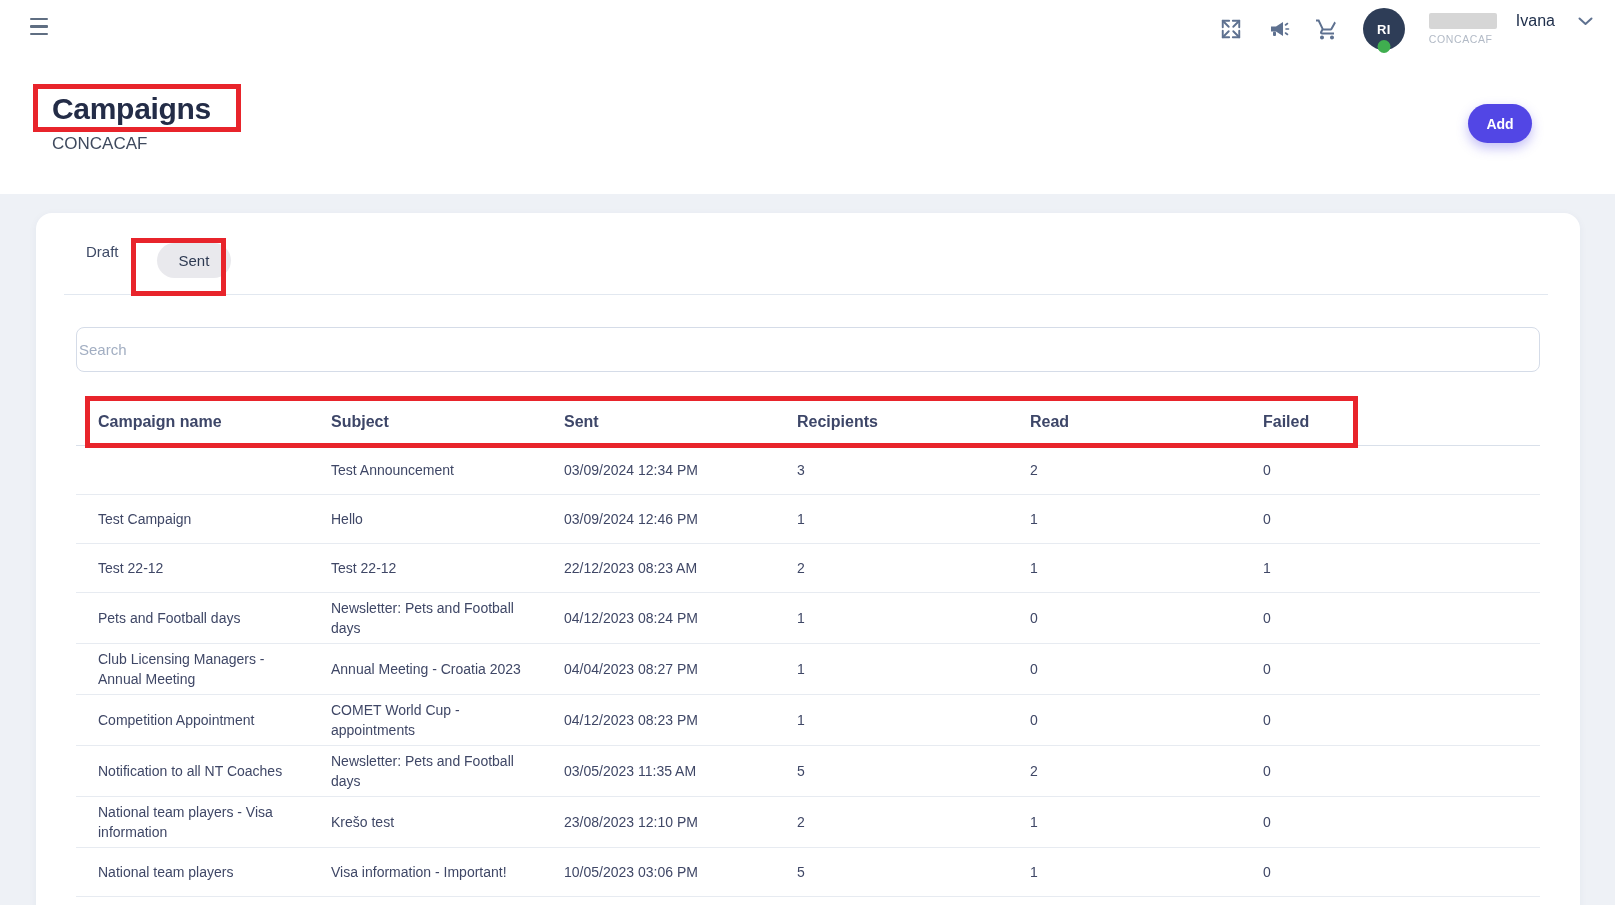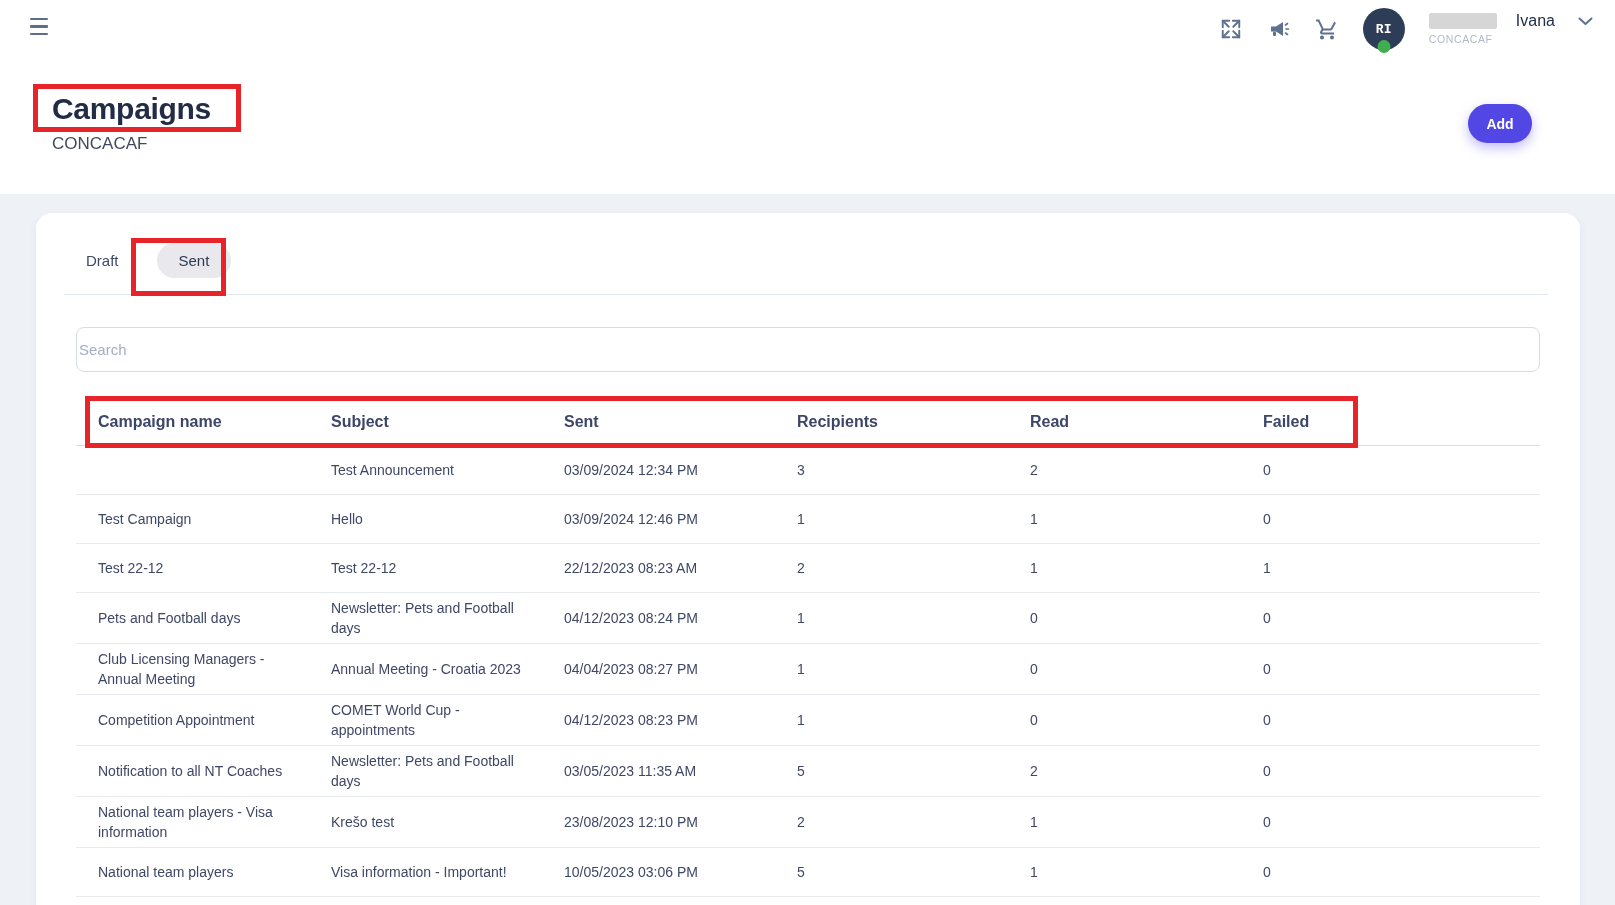--- a/index.html
+++ b/index.html
@@ -22,21 +22,21 @@
 
   .topbar-right {
     position:absolute; right:22px; top:6px; height:46px;
     display:flex; align-items:center; gap:24px;
   }
   .tb-icon { width:24px; height:24px; display:flex; align-items:center; justify-content:center; cursor:pointer; }
   .tb-icon svg { display:block; }
 
   .avatar { position:relative; width:42px; height:42px; border-radius:50%;
     background:#2e3d57; display:flex; align-items:center; justify-content:center; cursor:pointer; }
-  .avatar-initials { color:#fff; font-size:13px; font-weight:700; letter-spacing:.3px;font-family:Liberation Mono, monospace; }
+  .avatar-initials { color:#fff; font-size:13px; font-weight:700; letter-spacing:.3px; }
   .status-dot { position:absolute; left:50%; bottom:-3px; transform:translateX(-50%);
     width:13px; height:13px; border-radius:50%; background:#3fae4f; }
 
   .user-block { display:flex; flex-direction:column; align-items:flex-start; line-height:1.1; cursor:pointer; }
   .user-line { display:flex; align-items:center; gap:19px; }
   .redacted { width:68px; height:16px; background:#d6d6d6; border-radius:2px; }
   .user-name { font-size:16px; color:#20304c; }
   .user-org { font-size:10.5px; color:#b2bac6; letter-spacing:.6px; margin-top:4px; }
   .chevron { margin-left:4px; }
 
@@ -48,21 +48,21 @@
     border:none; border-radius:20px; background:#5246e5; color:#fff;
     font-family:inherit; font-size:14px; font-weight:700; cursor:pointer;
     box-shadow:0 5px 12px rgba(82,70,229,.35); }
 
   
   .card {
     position:absolute; left:36px; top:213px; width:1544px; height:740px;
     background:#fff; border-radius:16px; box-shadow:0 2px 8px rgba(40,60,100,.05);
     padding:0 40px;
   }
-  .tabs { margin-top:30px; height:34px; display:flex; align-items:center; }
+  .tabs { margin-top:30px; height:34px; display:flex; align-items:flex-start; }
   .tab-draft { font-size:15px; color:#3e4a66; padding:0 10px; margin-left:0px; cursor:pointer; }
   .tab-sent { margin-left:28px; background:#e9e9ed; border-radius:18px; padding:9px 22px;
     font-size:15px; color:#2e3a52; cursor:pointer; }
   .tabs-divider { margin-top:17px; height:1px; background:#e2e8f0; margin-left:-12px; margin-right:-8px; }
 
   .search-wrap { margin-top:32px; }
   .search-input {
     width:100%; height:45px; border:1px solid #d5dce8; border-radius:8px;
     font-family:inherit; font-size:15px; color:#3f4766; padding:0 2px; outline:none;
   }

